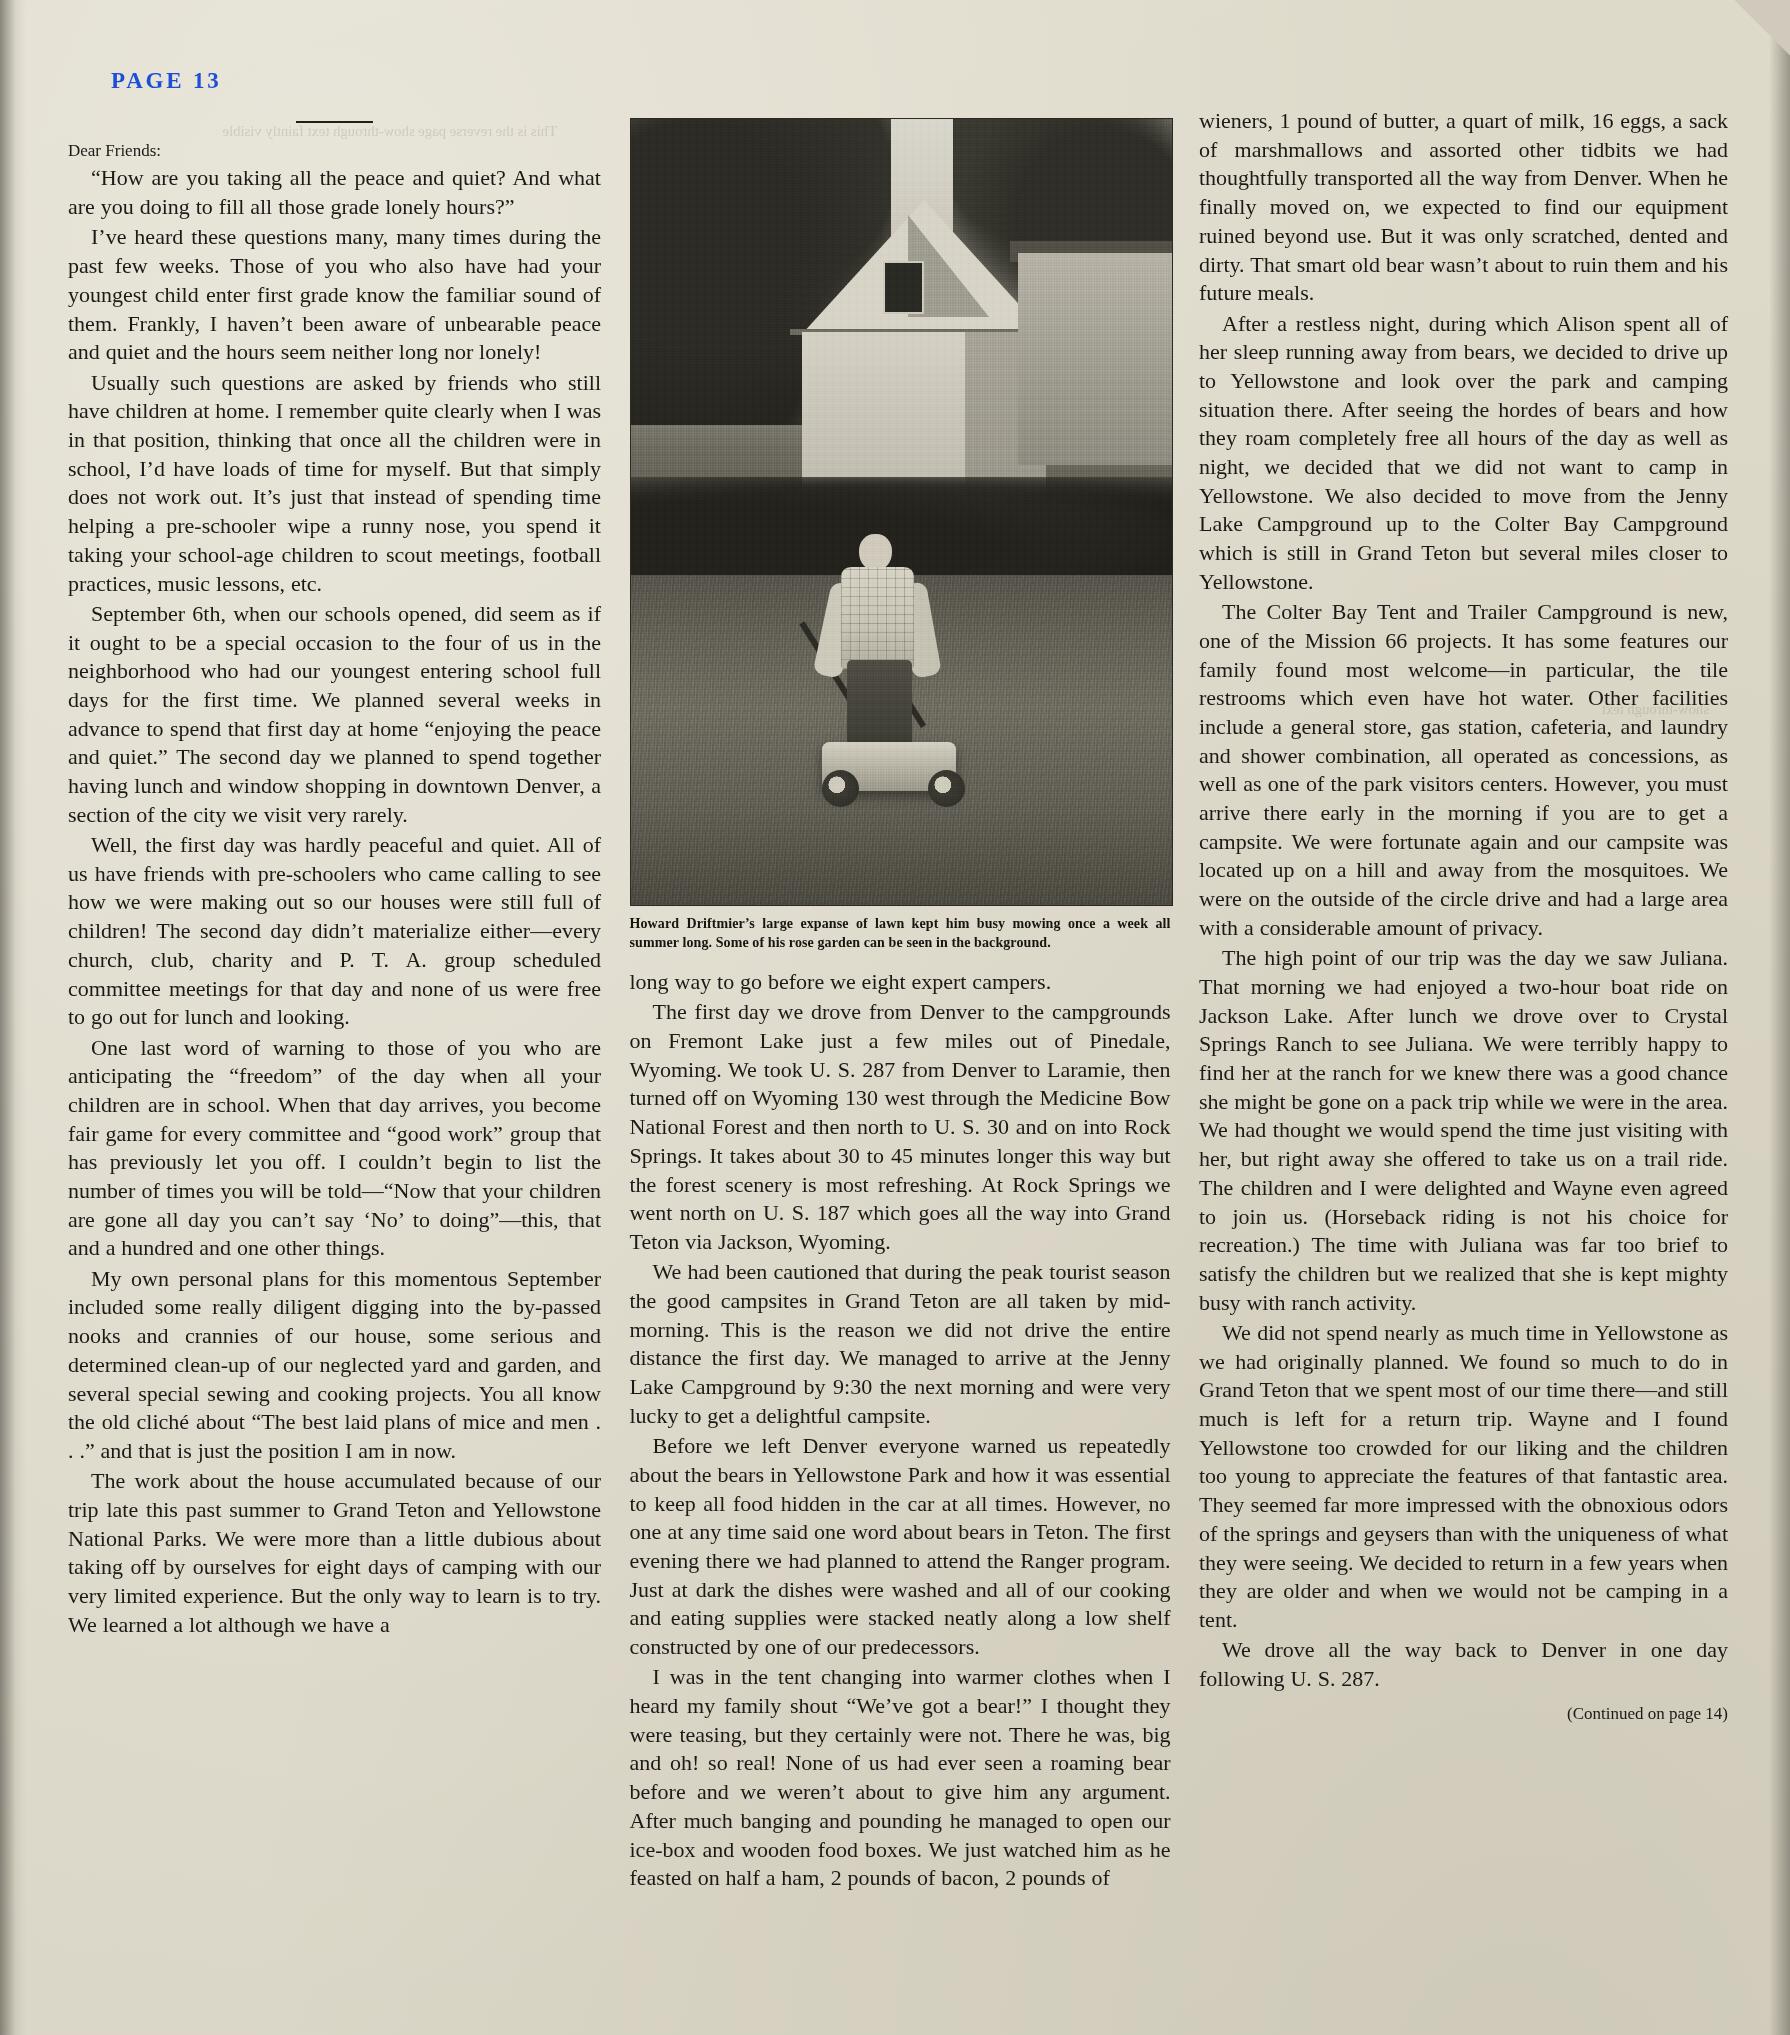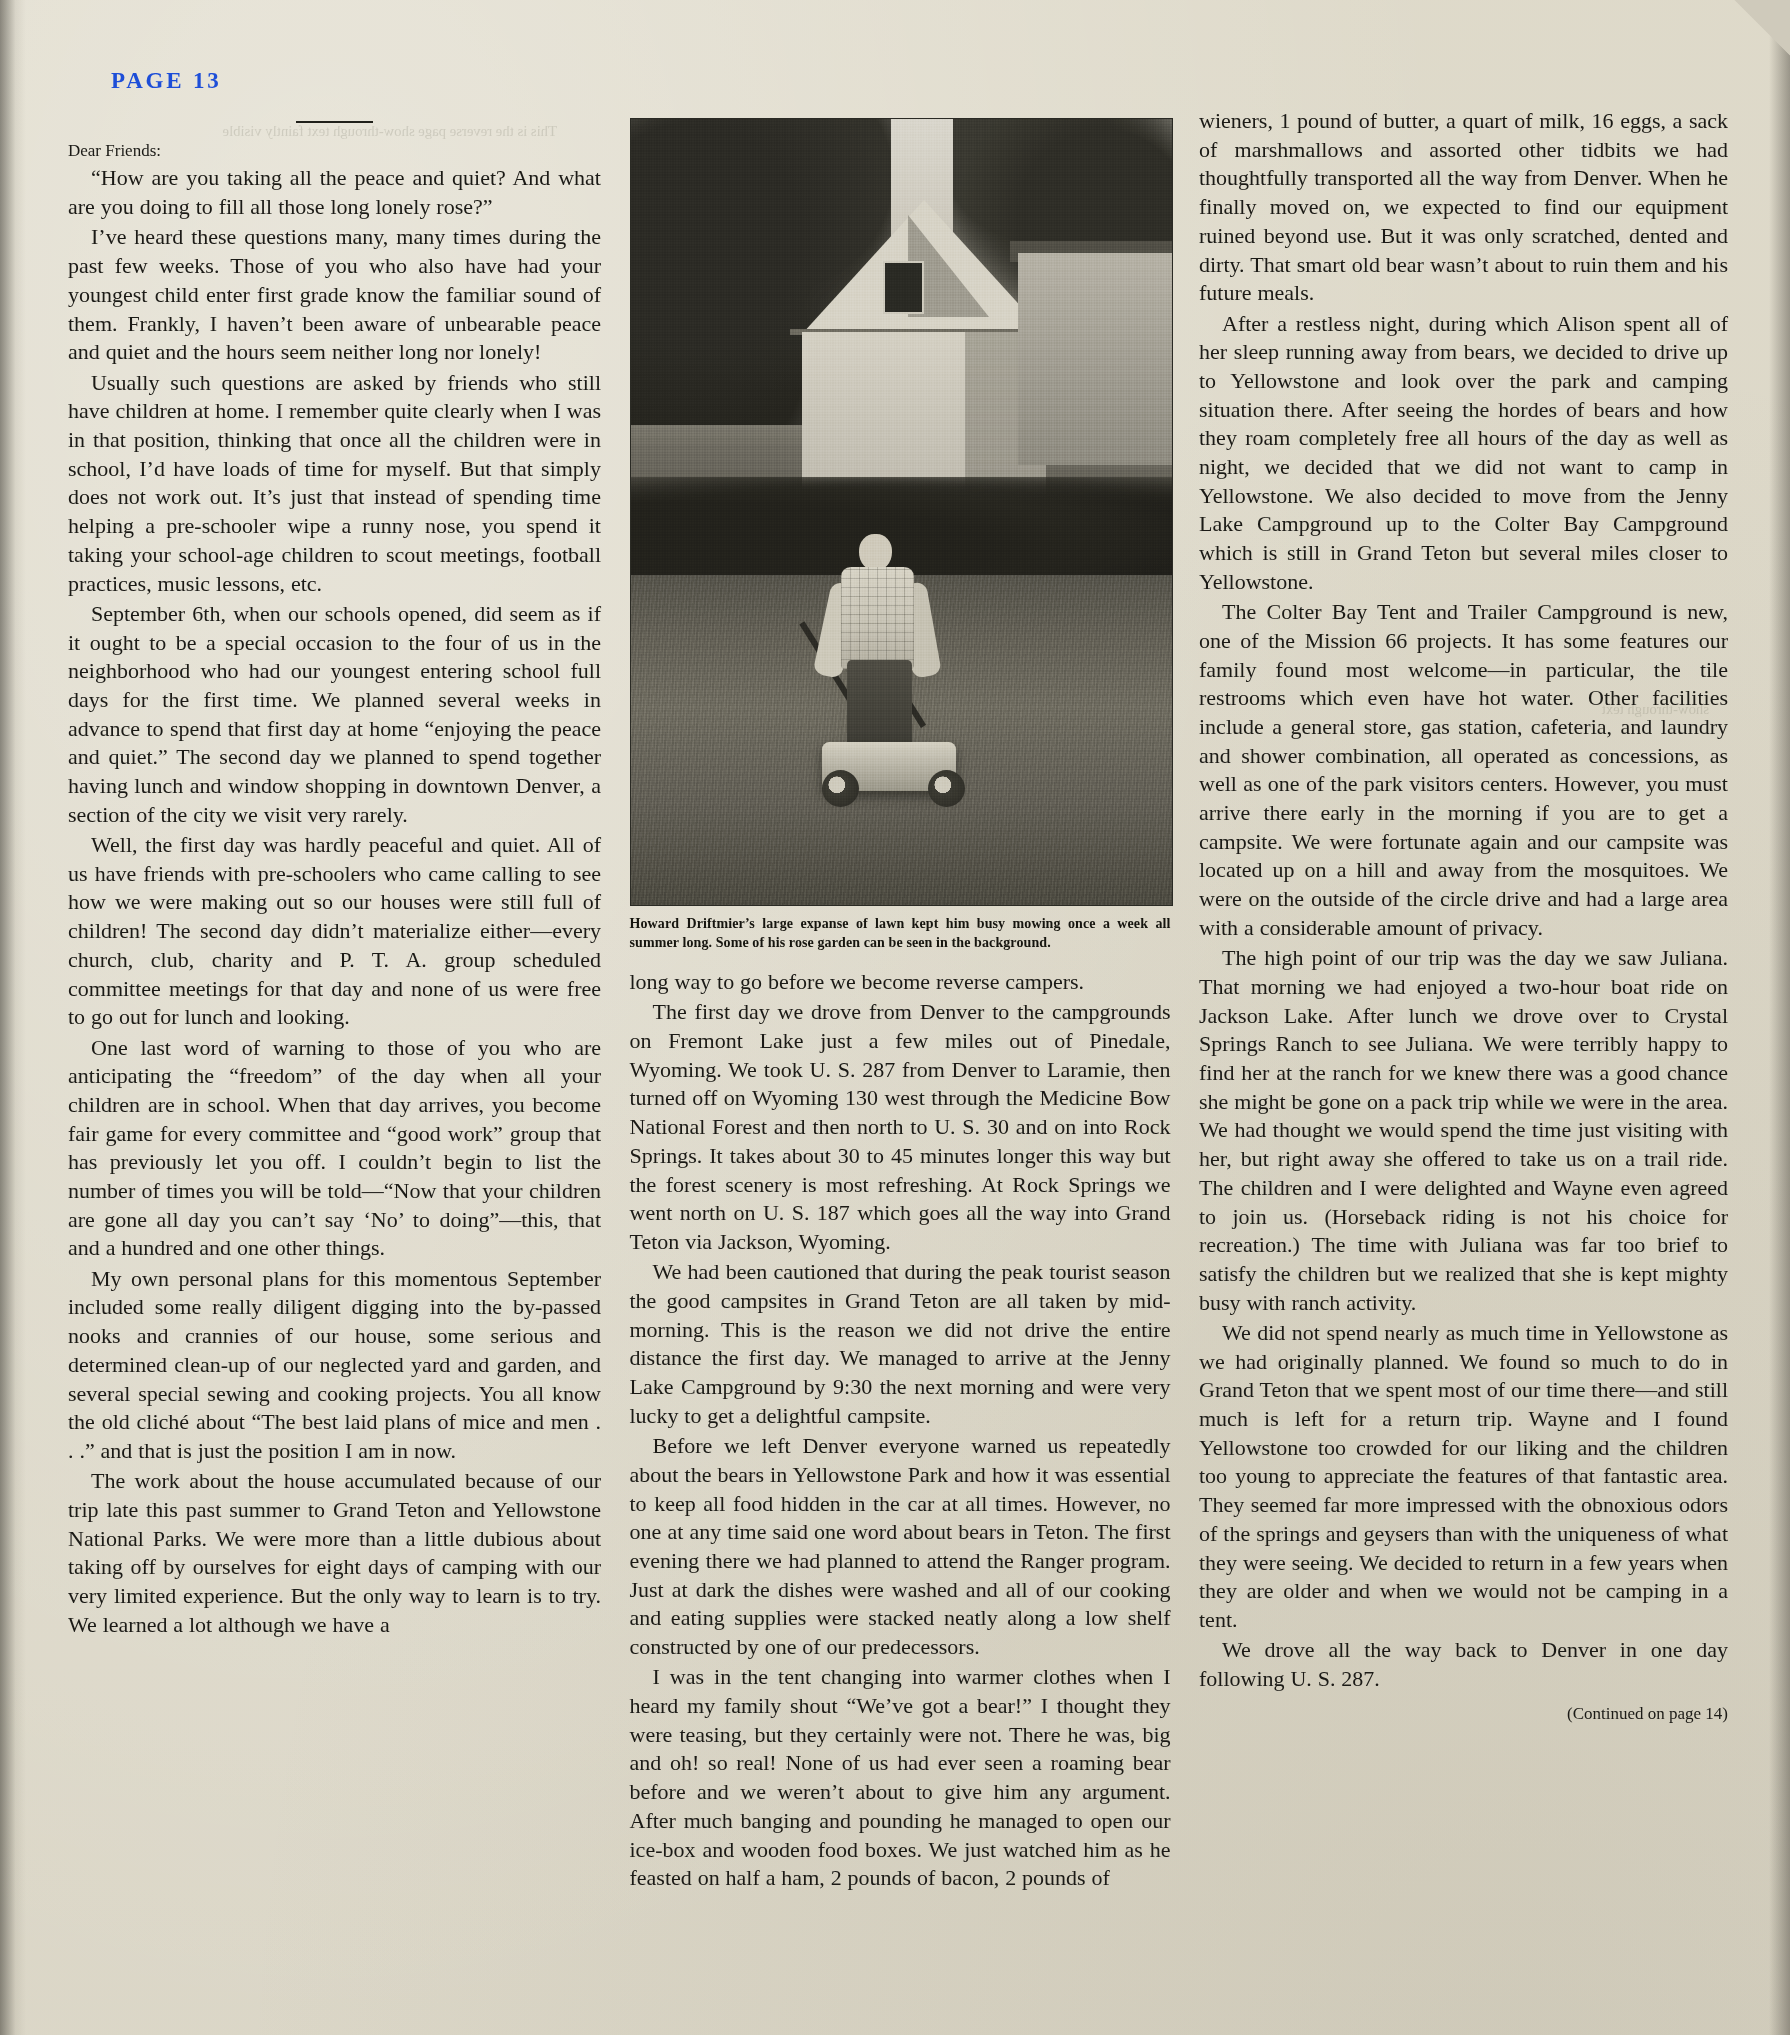--- a/index.html
+++ b/index.html
@@ -394,21 +394,21 @@
       <div class="pageno">PAGE   13</div>
     </div>
 
     <div class="columns">
 
       <div class="col c1">
         <div class="rule"></div>
 
         <p class="salutation">Dear Friends:</p>
 
-        <p class="body">“How are you taking all the peace and quiet? And what are you doing to fill all those long lonely rose?”</p>
+        <p class="body">“How are you taking all the peace and quiet? And what are you doing to fill all those grade lonely hours?”</p>
         <p class="body">I’ve heard these questions many, many times during the past few weeks. Those of you who also have had your youngest child enter first grade know the familiar sound of them. Frankly, I haven’t been aware of unbearable peace and quiet and the hours seem neither long nor lonely!</p>
         <p class="body">Usually such questions are asked by friends who still have children at home. I remember quite clearly when I was in that position, thinking that once all the children were in school, I’d have loads of time for myself. But that simply does not work out. It’s just that instead of spending time helping a pre-schooler wipe a runny nose, you spend it taking your school-age children to scout meetings, football practices, music lessons, etc.</p>
         <p class="body">September 6th, when our schools opened, did seem as if it ought to be a special occasion to the four of us in the neighborhood who had our youngest entering school full days for the first time. We planned several weeks in advance to spend that first day at home “enjoying the peace and quiet.” The second day we planned to spend together having lunch and window shopping in downtown Denver, a section of the city we visit very rarely.</p>
         <p class="body">Well, the first day was hardly peaceful and quiet. All of us have friends with pre-schoolers who came calling to see how we were making out so our houses were still full of children! The second day didn’t materialize either—every church, club, charity and P. T. A. group scheduled committee meetings for that day and none of us were free to go out for lunch and looking.</p>
         <p class="body">One last word of warning to those of you who are anticipating the “freedom” of the day when all your children are in school. When that day arrives, you become fair game for every committee and “good work” group that has previously let you off. I couldn’t begin to list the number of times you will be told—“Now that your children are gone all day you can’t say ‘No’ to doing”—this, that and a hundred and one other things.</p>
         <p class="body">My own personal plans for this momentous September included some really diligent digging into the by-passed nooks and crannies of our house, some serious and determined clean-up of our neglected yard and garden, and several special sewing and cooking projects. You all know the old cliché about “The best laid plans of mice and men . . .” and that is just the position I am in now.</p>
         <p class="body">The work about the house accumulated because of our trip late this past summer to Grand Teton and Yellowstone National Parks. We were more than a little dubious about taking off by ourselves for eight days of camping with our very limited experience. But the only way to learn is to try. We learned a lot although we have a</p>
       </div>
 
       <div class="col c2">
@@ -439,21 +439,21 @@
             <div class="ph-man-legs"></div>
             <div class="ph-mower-deck"></div>
             <div class="ph-mower-wheel-l"></div>
             <div class="ph-mower-wheel-r"></div>
             <div class="ph-grain"></div>
           </div>
           <div class="caption">Howard Driftmier’s large expanse of lawn kept him busy mowing once a week all summer long. Some of his rose garden can be seen in the background.</div>
         </div>
 
         <div class="after-photo">
-          <p class="body noindent">long way to go before we become reverse campers.</p>
+          <p class="body noindent">long way to go before we eight expert campers.</p>
           <p class="body">The first day we drove from Denver to the campgrounds on Fremont Lake just a few miles out of Pinedale, Wyoming. We took U. S. 287 from Denver to Laramie, then turned off on Wyoming 130 west through the Medicine Bow National Forest and then north to U. S. 30 and on into Rock Springs. It takes about 30 to 45 minutes longer this way but the forest scenery is most refreshing. At Rock Springs we went north on U. S. 187 which goes all the way into Grand Teton via Jackson, Wyoming.</p>
           <p class="body">We had been cautioned that during the peak tourist season the good campsites in Grand Teton are all taken by mid-morning. This is the reason we did not drive the entire distance the first day. We managed to arrive at the Jenny Lake Campground by 9:30 the next morning and were very lucky to get a delightful campsite.</p>
           <p class="body">Before we left Denver everyone warned us repeatedly about the bears in Yellowstone Park and how it was essential to keep all food hidden in the car at all times. However, no one at any time said one word about bears in Teton. The first evening there we had planned to attend the Ranger program. Just at dark the dishes were washed and all of our cooking and eating supplies were stacked neatly along a low shelf constructed by one of our predecessors.</p>
           <p class="body">I was in the tent changing into warmer clothes when I heard my family shout “We’ve got a bear!” I thought they were teasing, but they certainly were not. There he was, big and oh! so real! None of us had ever seen a roaming bear before and we weren’t about to give him any argument. After much banging and pounding he managed to open our ice-box and wooden food boxes. We just watched him as he feasted on half a ham, 2 pounds of bacon, 2 pounds of</p>
         </div>
       </div>
 
       <div class="col c3">
         <p class="body noindent">wieners, 1 pound of butter, a quart of milk, 16 eggs, a sack of marshmallows and assorted other tidbits we had thoughtfully transported all the way from Denver. When he finally moved on, we expected to find our equipment ruined beyond use. But it was only scratched, dented and dirty. That smart old bear wasn’t about to ruin them and his future meals.</p>
         <p class="body">After a restless night, during which Alison spent all of her sleep running away from bears, we decided to drive up to Yellowstone and look over the park and camping situation there. After seeing the hordes of bears and how they roam completely free all hours of the day as well as night, we decided that we did not want to camp in Yellowstone. We also decided to move from the Jenny Lake Campground up to the Colter Bay Campground which is still in Grand Teton but several miles closer to Yellowstone.</p>

